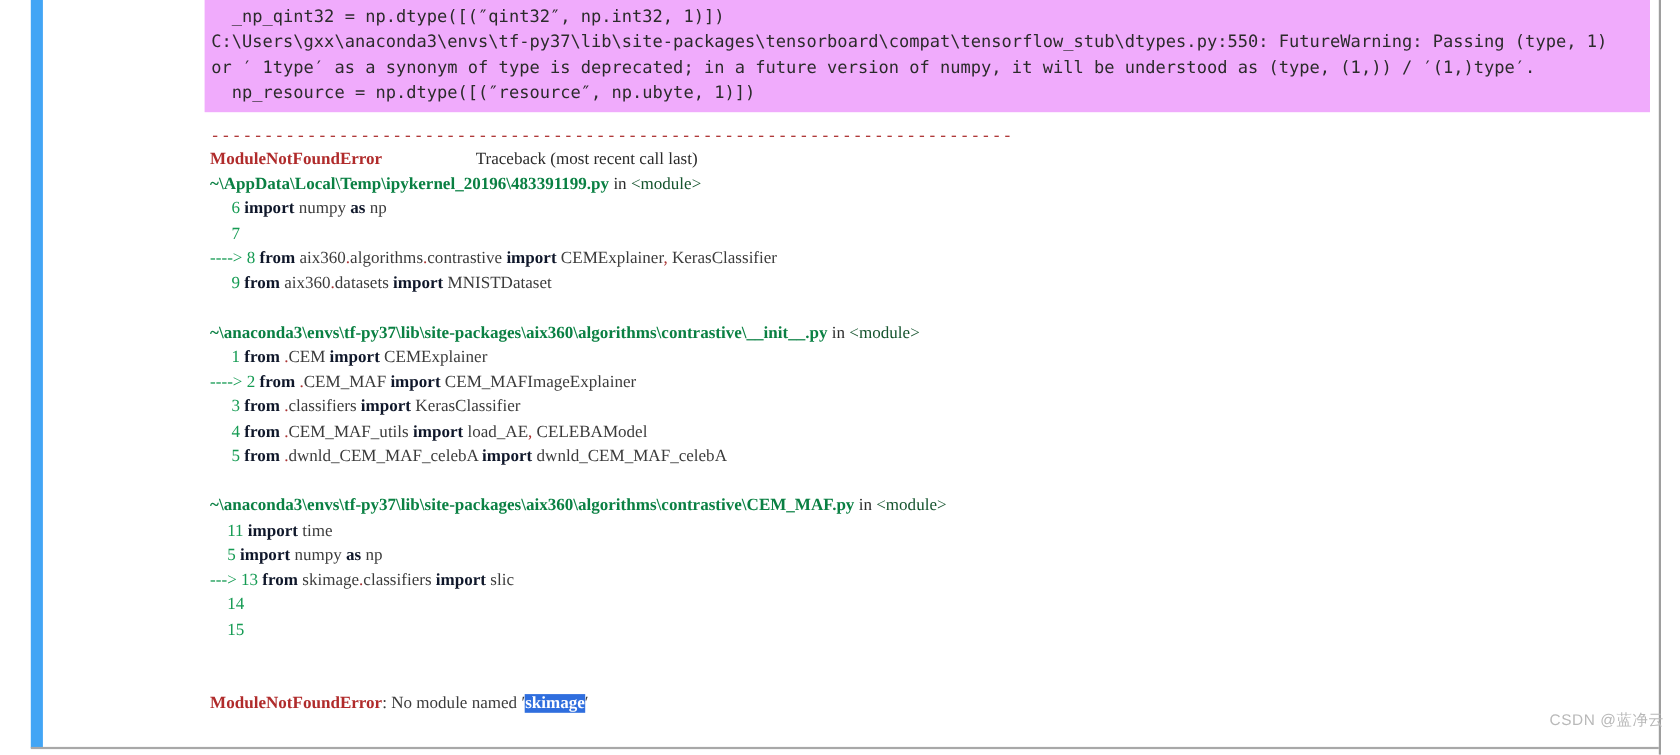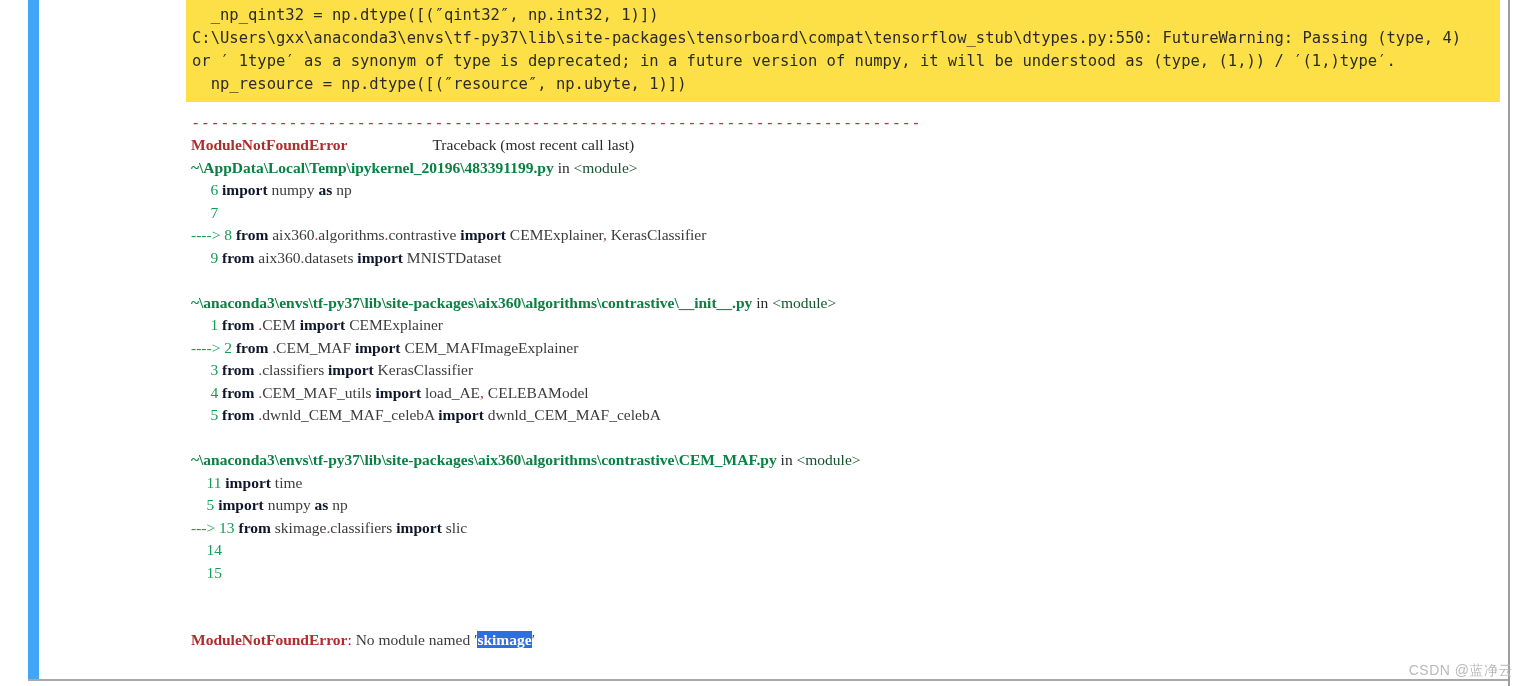--- a/index.html
+++ b/index.html
@@ -49,21 +49,21 @@
   #output-area {
     position: absolute;
     left: 186px;
     top: 0px;
     width: 1315px;
     height: 686px;
   }
 
   
   #stderr-block {
-    background: #fde047;
+    background: #f0abfc;
     padding: 4px 0 6px 0;
     width: 1314px;
     box-sizing: border-box;
   }
   .warn-line {
     font-size: 15.5px;
     line-height: 23px;
     color: #2b2b2b;
     white-space: pre;
     padding-left: 6px;
@@ -119,40 +119,40 @@
     color: #ffffff;
     font-weight: bold;
   }
 
   #final-error { margin-top: 22px; }
 
   
   #watermark {
     position: absolute;
     right: 14px;
-    bottom: 6px;
+    bottom: 22px;
     font-family: "Liberation Sans", sans-serif;
     font-size: 14px;
     color: #b9b9b9;
     letter-spacing: 0.5px;
     white-space: pre;
   }
 </style>
 </head>
 <body>
 
 <div id="cell-selection-bar"></div>
 <div id="right-border"></div>
 <div id="bottom-divider"></div>
 
 <div id="output-area">
 
   <div id="stderr-block">
     <div class="warn-line">  _np_qint32 = np.dtype([(″qint32″, np.int32, 1)])</div>
-    <div class="warn-line">C:\Users\gxx\anaconda3\envs\tf-py37\lib\site-packages\tensorboard\compat\tensorflow_stub\dtypes.py:550: FutureWarning: Passing (type, 4)</div>
+    <div class="warn-line">C:\Users\gxx\anaconda3\envs\tf-py37\lib\site-packages\tensorboard\compat\tensorflow_stub\dtypes.py:550: FutureWarning: Passing (type, 1)</div>
     <div class="warn-line">or ′ 1type′ as a synonym of type is deprecated; in a future version of numpy, it will be understood as (type, (1,)) / ′(1,)type′.</div>
     <div class="warn-line">  np_resource = np.dtype([(″resource″, np.ubyte, 1)])</div>
   </div>
 
   <div id="traceback-block">
     <div class="sep">---------------------------------------------------------------------------</div>
 
     <div class="tb-line"><span class="err-name">ModuleNotFoundError</span><span>                      </span><span class="tb-head-right">Traceback (most recent call last)</span></div>
 
     <div id="frames">

